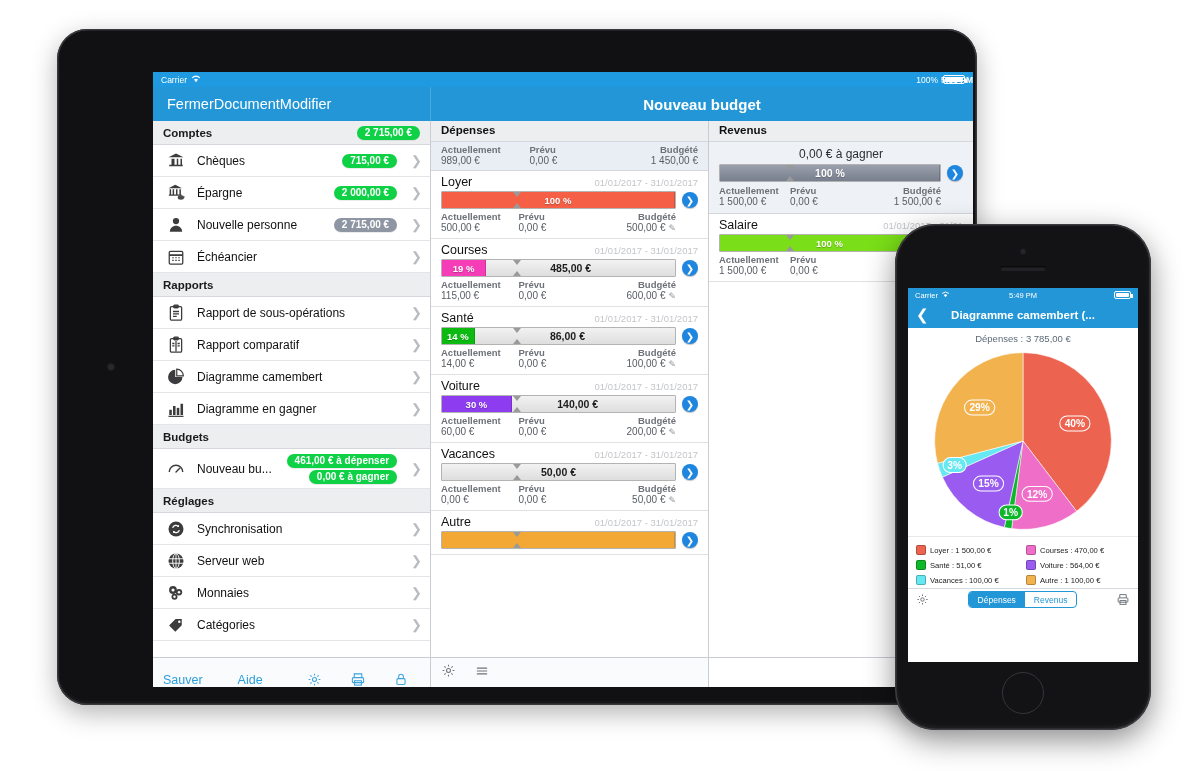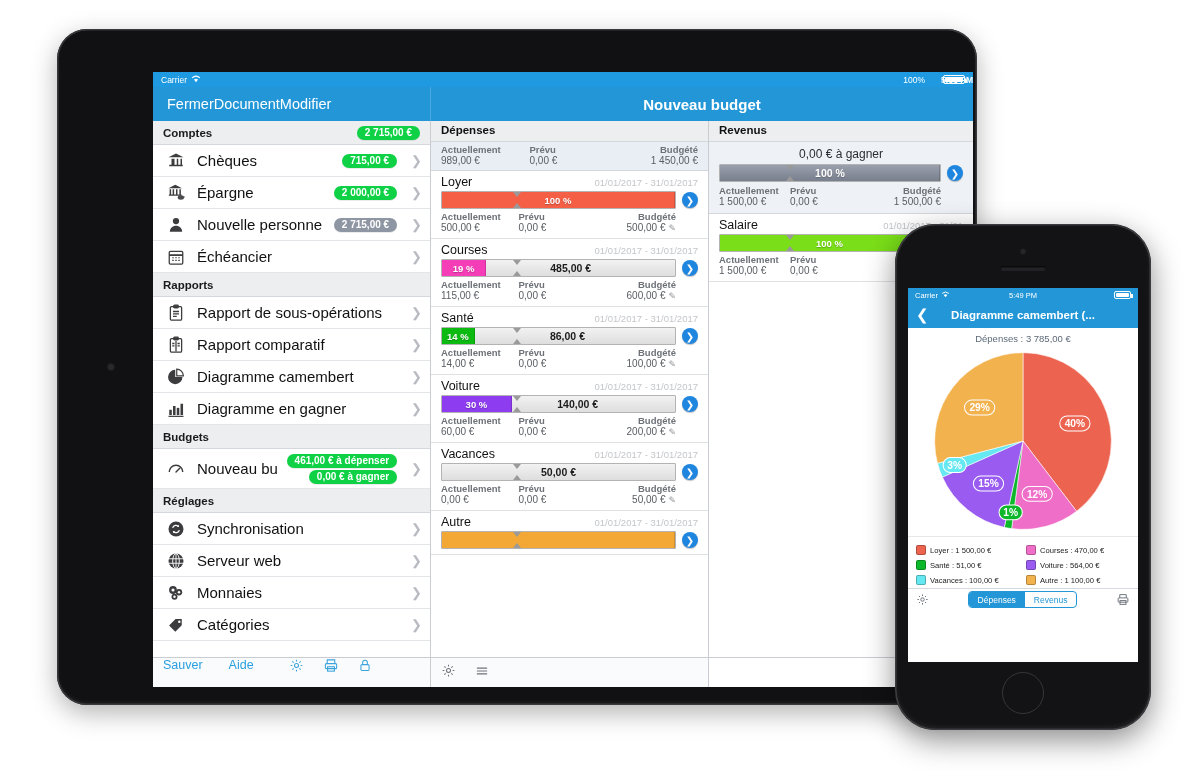--- a/index.html
+++ b/index.html
@@ -34,21 +34,21 @@
     background:#fff; overflow:hidden;
   }
 
   
   .ip-statusbar{
     position:relative; height:15px; background:#1f9ae0; color:#fff;
     font-size:8.5px; display:flex; align-items:center; padding:0 8px;
   }
   .ip-status-left{ display:flex; align-items:center; gap:4px; }
   .ip-status-center{ position:absolute; left:12px; right:0; text-align:right; font-weight:600;}
-  .ip-status-right{ margin-left:auto; display:flex; align-items:center; gap:18px; z-index:2;}
+  .ip-status-right{ margin-left:auto; display:flex; align-items:center; gap:5px; z-index:2;}
   .battery{
     width:22px; height:9px; border:1px solid #fff; border-radius:2px; position:relative;
   }
   .battery::after{content:"";position:absolute;right:-3px;top:2.5px;width:2px;height:4px;background:#fff;border-radius:0 1px 1px 0;}
   .battery i{position:absolute;left:1px;top:1px;bottom:1px;right:1px;background:#fff;border-radius:1px;display:block;}
   .wifi{ font-size:9px; line-height:1; }
 
   
   .ip-navbar{
     height:34px; background:#2296d6; display:flex; align-items:center;
@@ -77,35 +77,35 @@
     font-size:11.5px; font-weight:bold; color:#1a1a1a;
     border-bottom:1px solid #d4d7db;
   }
   .sb-row{
     height:32px; display:flex; align-items:center; padding:0 8px 0 12px;
     border-bottom:1px solid #e3e5e8; background:#fff; gap:10px;
   }
   .sb-row.tall{ height:40px; }
   .sb-icon{ width:22px; height:22px; display:flex; align-items:center; justify-content:center; flex:0 0 22px;}
   .sb-icon svg{ display:block; }
-  .sb-label{ font-size:15px; color:#111; flex:1; white-space:nowrap; overflow:hidden; }
+  .sb-label{ font-size:12px; color:#111; flex:1; white-space:nowrap; overflow:hidden; }
   .chev{ color:#b8bcc2; font-size:13px; font-weight:300; margin-left:4px; }
   .badge{
     display:inline-block; border-radius:9px; padding:1.5px 8px;
     font-size:10px; color:#fff; font-weight:600; white-space:nowrap;
     box-shadow:0 1px 0 rgba(0,0,0,.08);
   }
   .badge.green{ background:#0ed145; }
   .badge.grey{ background:#8f96a3; }
   .badge-stack{ display:flex; flex-direction:column; align-items:flex-end; gap:2px; }
 
   
   .sb-toolbar{
     height:30px; border-top:1px solid #c9ccd1; background:#fafbfc;
-    display:flex; align-items:flex-start; gap:0; padding:0 10px;
+    display:flex; align-items:flex-end; gap:9px; padding:0 10px;
   }
   .tb-txt{ color:#2a9fe0; font-size:12.5px; margin-right:26px; }
   .tb-ico{ width:34px; display:flex; justify-content:center; color:#3ba3dd; }
 
   
   .col{ background:#fff; display:flex; flex-direction:column; }
   .col-mid{ width:278px; border-right:1px solid #c9ccd1; }
   .col-right{ flex:1; }
   .col-head{
     background:#eceef0; padding:3px 10px 4px;

